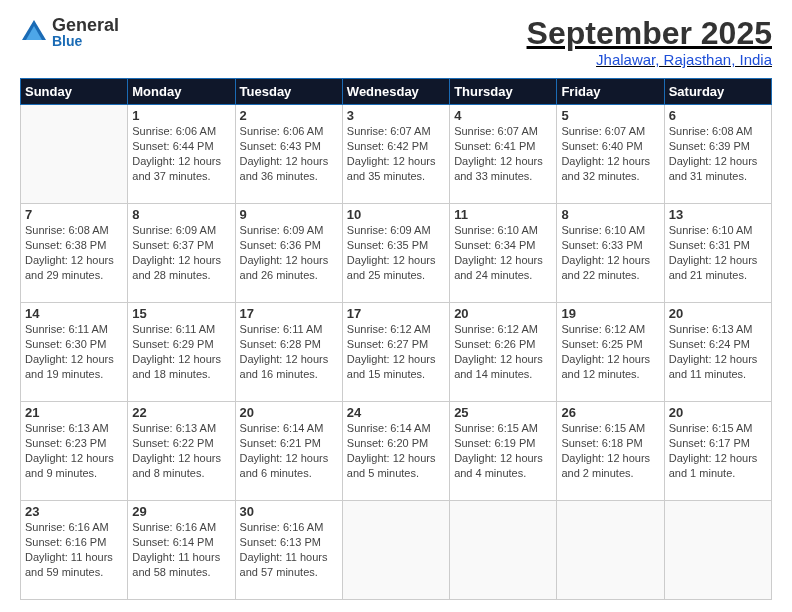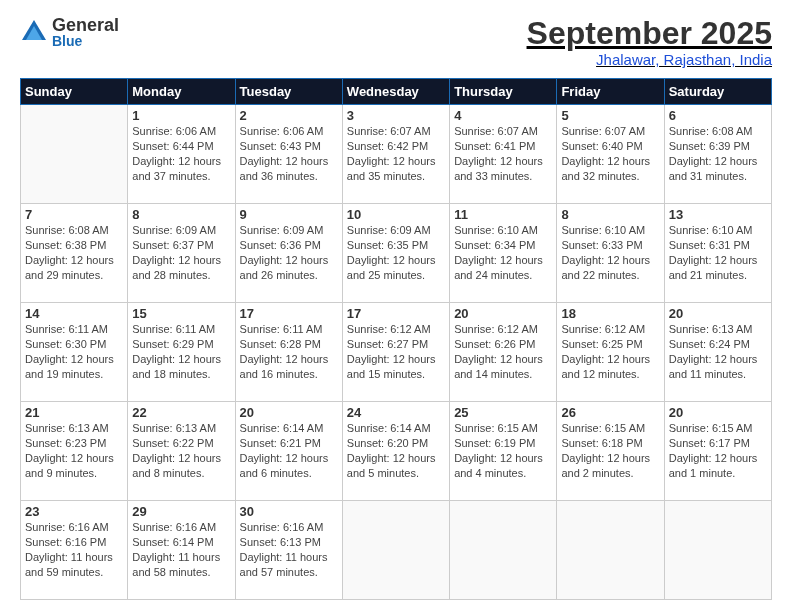--- a/index.html
+++ b/index.html
@@ -258,21 +258,21 @@
 and 15 minutes.</div>
           </td>
           <td>
             <span class="day-num">20</span>
             <div class="day-info" style="white-space: pre-line;">Sunrise: 6:12 AM
 Sunset: 6:26 PM
 Daylight: 12 hours
 and 14 minutes.</div>
           </td>
           <td>
-            <span class="day-num">18</span>
+            <span class="day-num">19</span>
             <div class="day-info" style="white-space: pre-line;">Sunrise: 6:12 AM
 Sunset: 6:25 PM
 Daylight: 12 hours
 and 12 minutes.</div>
           </td>
           <td>
             <span class="day-num">20</span>
             <div class="day-info" style="white-space: pre-line;">Sunrise: 6:13 AM
 Sunset: 6:24 PM
 Daylight: 12 hours

